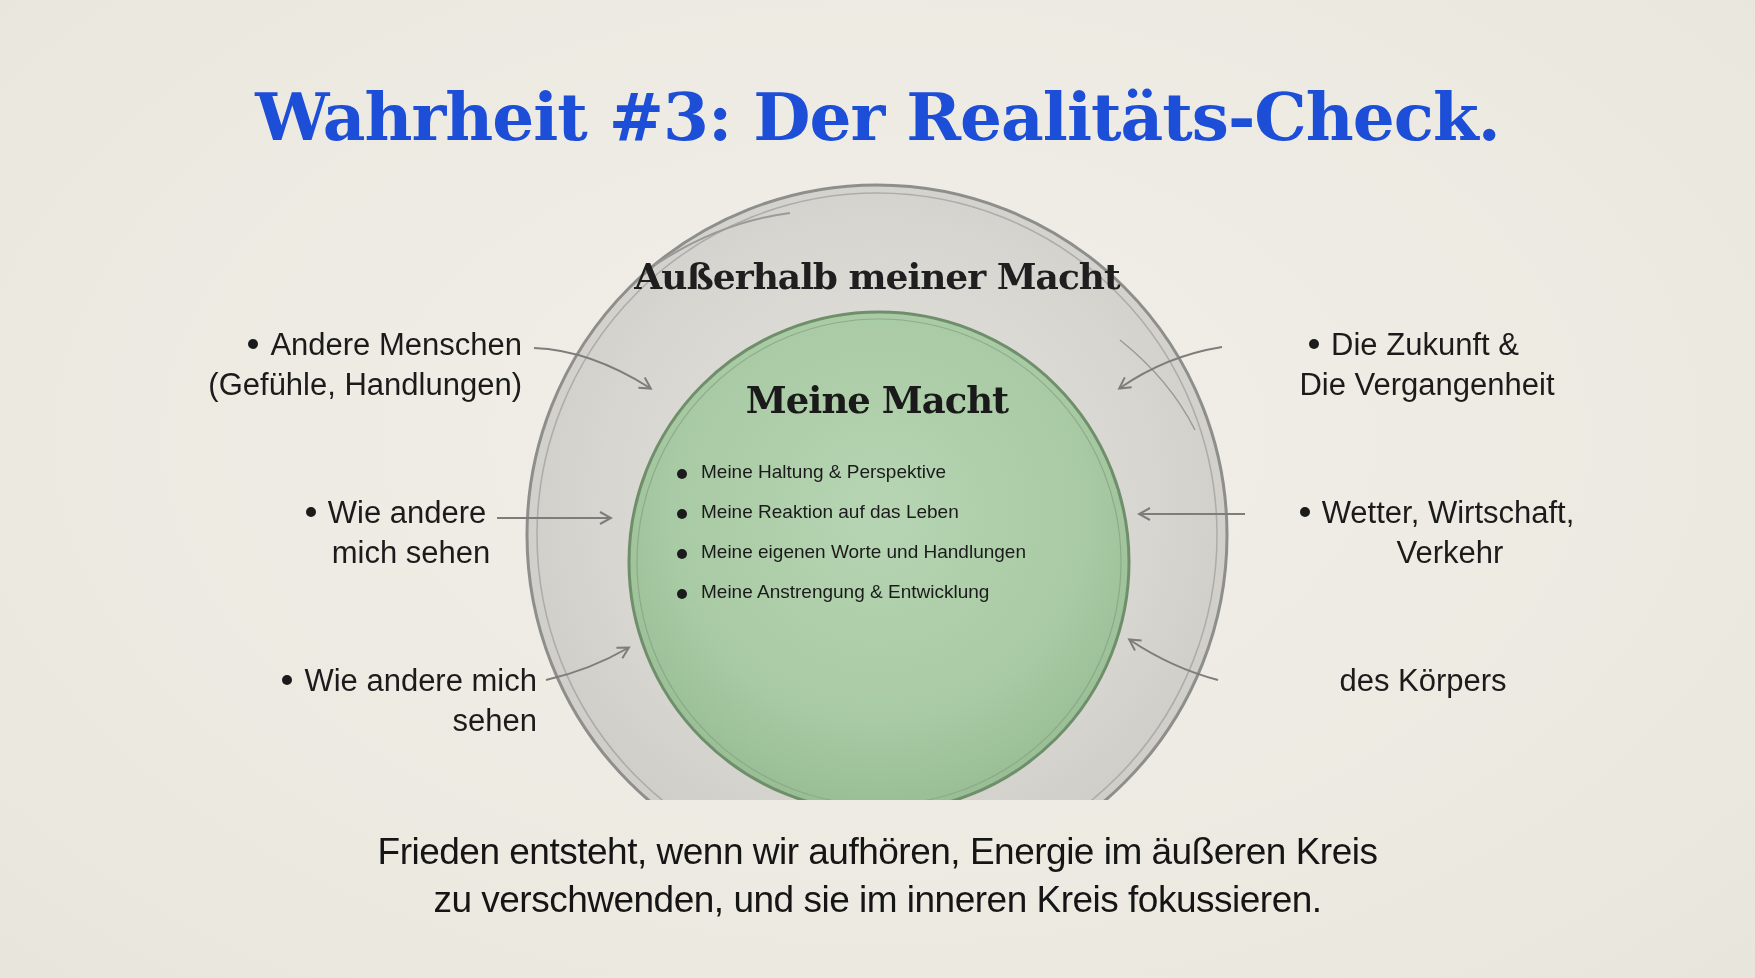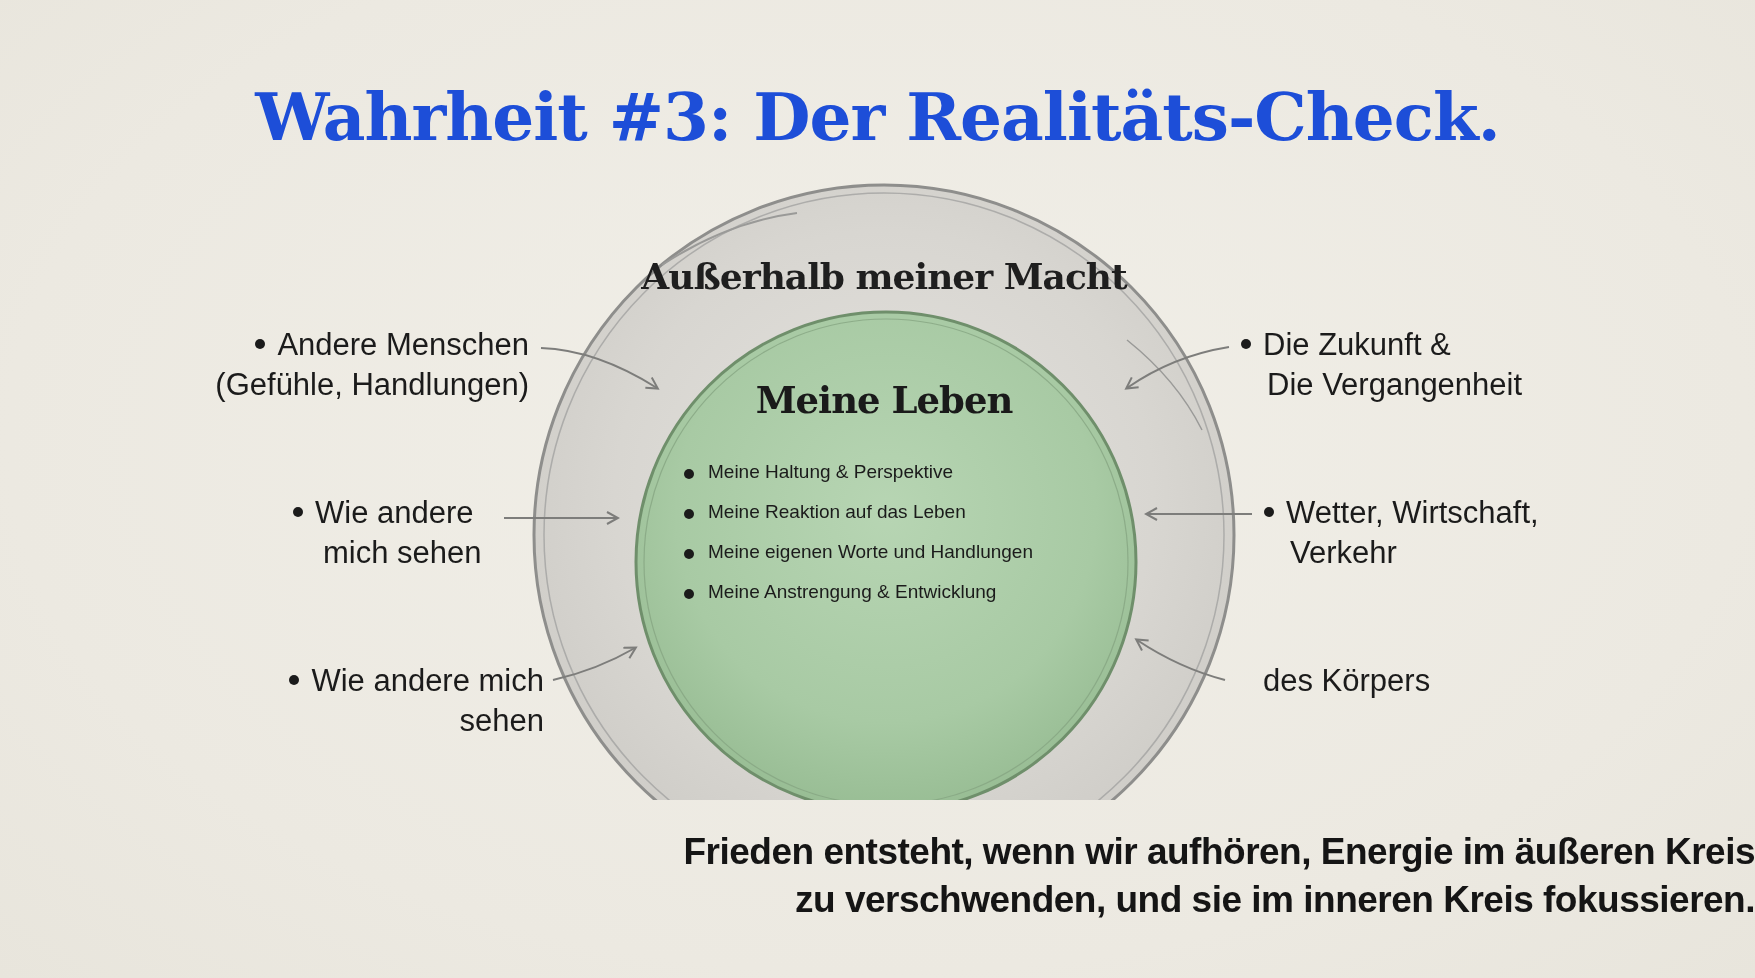--- a/index.html
+++ b/index.html
@@ -12,21 +12,21 @@
   .bg-vignette {
     position: absolute; inset: 0;
     background: radial-gradient(ellipse at 50% 45%, #f1efe8 0%, #ece9e1 70%, #e8e5dc 100%);
   }
   .title {
     position: absolute; left: 0; width: 1755px; top: 78px;
     text-align: center;
     font-family: "DejaVu Serif", serif; font-weight: bold;
     font-size: 66px; letter-spacing: -1px; color: #1d4ed8;
   }
-  .diagram { position: absolute; left: 7px; top: 0; width: 1633px; height: 978px; }
+  .diagram { position: absolute; left: 0; top: 0; width: 1633px; height: 978px; }
   .outer-title {
     position: absolute; left: 577px; width: 600px; top: 255px;
     text-align: center;
     font-family: "DejaVu Serif", serif; font-weight: bold; font-size: 36px;
     letter-spacing: -1px; color: #1f1f1f;
   }
   .inner-title {
     position: absolute; left: 677px; width: 400px; top: 378px;
     text-align: center;
     font-family: "DejaVu Serif", serif; font-weight: bold; font-size: 37px;
@@ -36,27 +36,27 @@
     position: absolute; left: 673px; top: 454px; width: 440px;
     margin: 0; padding: 0; list-style: none;
     font-size: 19px; line-height: 36px; color: #1b1b1b;
   }
   .inner-list li { position: relative; padding-left: 28px; margin-bottom: 4px; }
   .inner-list li::before {
     content: ""; position: absolute; left: 4px; top: 15px;
     width: 10px; height: 10px; border-radius: 50%; background: #1b1b1b;
   }
   .side-item {
-    position: absolute; font-size: 31px; line-height: 40px; color: #1b1b1b;
+    position: absolute; font-size: 31px; line-height: 40px; color: #1b1b1b; text-align: center;
   }
   .side-item .bullet { display: inline-block; width: 10px; height: 10px; border-radius: 50%; background: #1b1b1b; vertical-align: middle; margin-right: 12px; position: relative; top: -3px; }
   .left { text-align: right; }
   .footer {
     position: absolute; left: 0; width: 1755px; top: 828px;
-    text-align: right; font-weight: bold; font-size: 37px; line-height: 48px;
+    text-align: center; font-weight: normal; font-size: 37px; line-height: 48px;
     letter-spacing: -0.5px; color: #151515;
   }
 </style>
 </head>
 <body>
 
 <div class="bg-vignette"></div>
 
 <div class="title">Wahrheit #3: Der Realitäts-Check.</div>
 
@@ -94,21 +94,21 @@
     <path d="M534 348 Q590 350 650 388" fill="none" stroke="#7d7d7b" stroke-width="2" marker-end="url(#arrowhead)"></path>
     <path d="M497 518 L610 518" fill="none" stroke="#7d7d7b" stroke-width="2" marker-end="url(#arrowhead)"></path>
     <path d="M546 680 Q590 670 628 648" fill="none" stroke="#7d7d7b" stroke-width="2" marker-end="url(#arrowhead)"></path>
 
     <path d="M1222 347 Q1166 356 1120 388" fill="none" stroke="#7d7d7b" stroke-width="2" marker-end="url(#arrowhead)"></path>
     <path d="M1245 514 L1140 514" fill="none" stroke="#7d7d7b" stroke-width="2" marker-end="url(#arrowhead)"></path>
     <path d="M1218 680 Q1172 668 1130 640" fill="none" stroke="#7d7d7b" stroke-width="2" marker-end="url(#arrowhead)"></path>
   </svg>
 
   <div class="outer-title">Außerhalb meiner Macht</div>
-  <div class="inner-title">Meine Leben</div>
+  <div class="inner-title">Meine Macht</div>
 
   <ul class="inner-list">
     <li>Meine Haltung &amp; Perspektive</li>
     <li>Meine Reaktion auf das Leben</li>
     <li style="width:360px">Meine eigenen Worte und Handlungen</li>
     <li style="width:330px">Meine Anstrengung &amp; Entwicklung</li>
   </ul>
 
   <div class="side-item left" style="left:160px; top:325px; width:362px;">
     <div><span class="bullet"></span><span>Andere Menschen</span></div>

